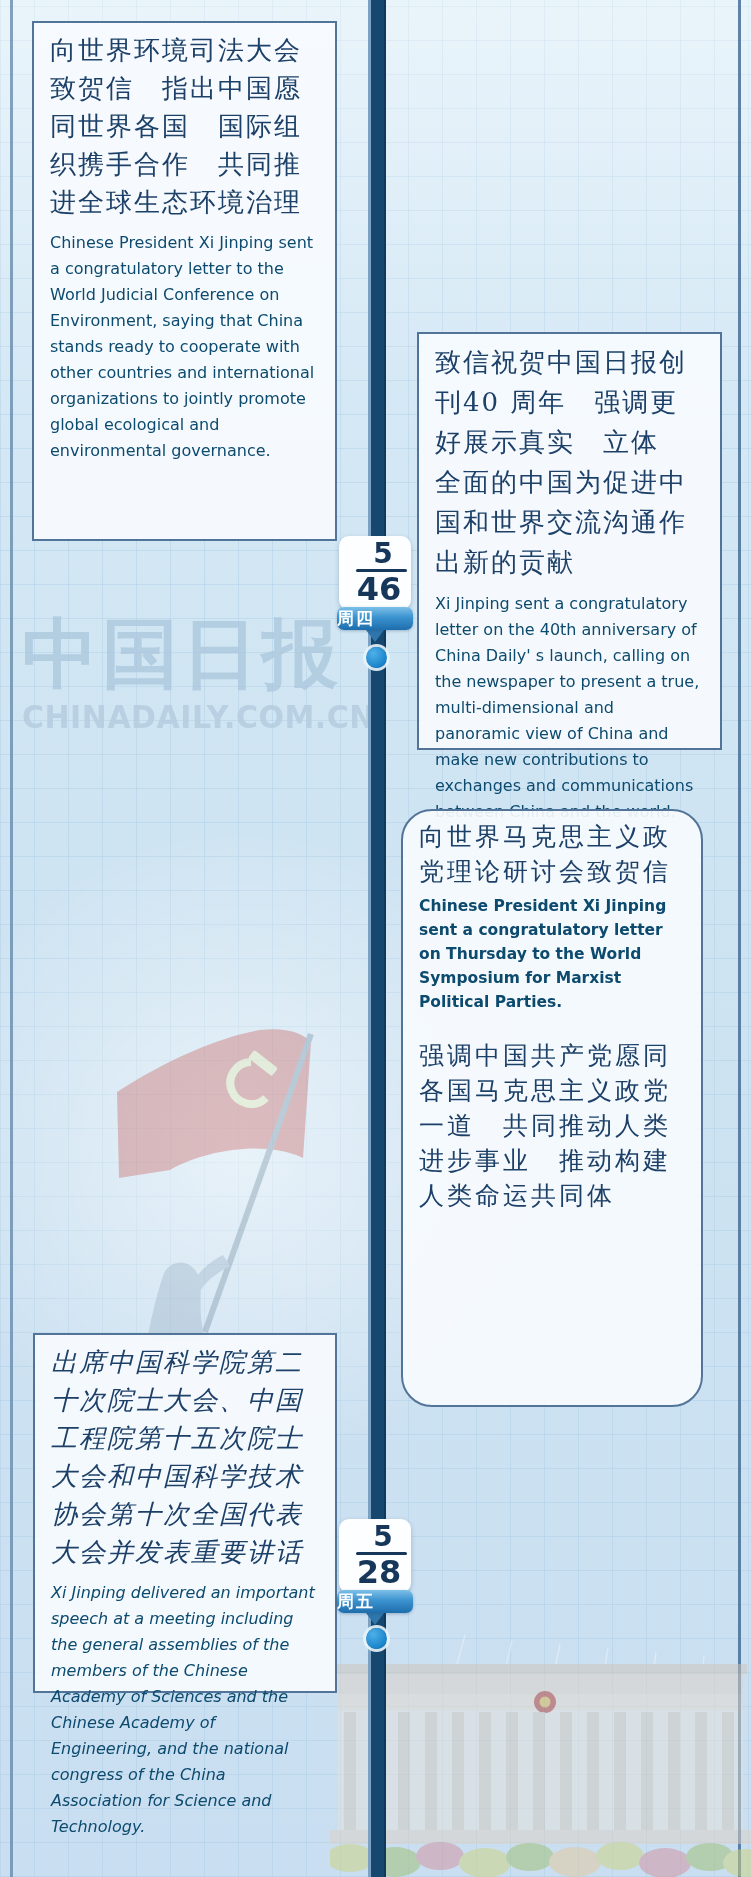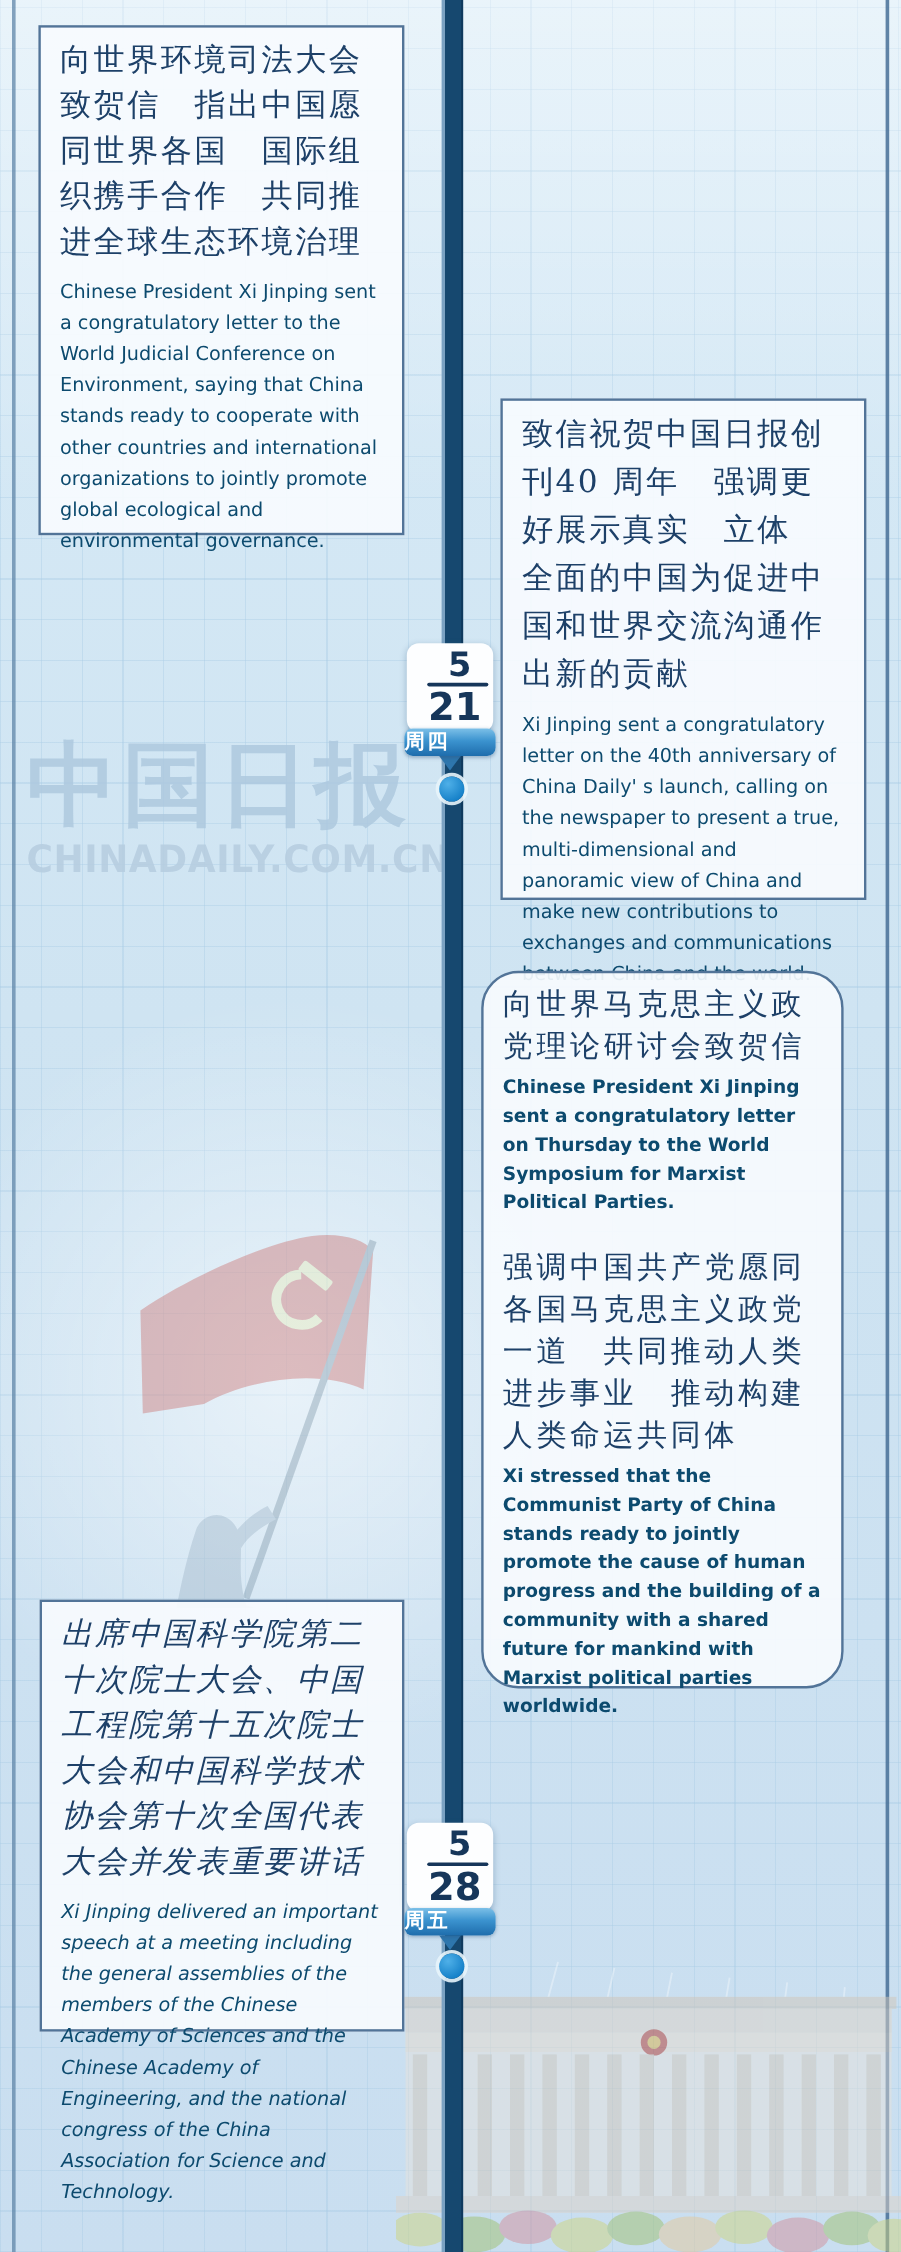--- a/index.html
+++ b/index.html
@@ -43,21 +43,21 @@
   .dot-1{left:366px;top:647px;}
   .dot-2{left:366px;top:1628px;}
 
   
   .card{
     position:absolute;box-sizing:border-box;
     background:rgba(247,251,254,0.92);
     border:2px solid #527498;
     padding:8px 16px 10px 16px;
   }
-  .card-1{left:32px;top:21px;width:305px;height:425px;}
+  .card-1{left:32px;top:21px;width:305px;height:520px;}
   .card-2{left:417px;top:332px;width:305px;height:418px;}
   .card-3{left:401px;top:809px;width:302px;height:598px;border-radius:31px;}
   .card-4{left:33px;top:1333px;width:304px;height:360px;font-style:italic;}
   .cn{
     margin:0;font-family:"DejaVu Serif","Liberation Serif",serif;font-weight:normal;
     font-size:26px;line-height:38px;letter-spacing:2px;color:#1d4068;
   }
   .card-2 .cn{line-height:40px;}
   .card-3 .cn{font-size:25px;line-height:35px;letter-spacing:3px;}
   .en{margin:9px 0 0 0;font-size:16px;line-height:26px;color:#0c4a6e;}
@@ -167,33 +167,32 @@
 
   <article class="card card-2">
     <h2 class="cn">致信祝贺中国日报创刊40 周年　强调更好展示真实　立体　全面的中国为促进中国和世界交流沟通作出新的贡献</h2>
     <p class="en">Xi Jinping sent a congratulatory letter on the 40th anniversary of China Daily' s launch, calling on the newspaper to present a true, multi-dimensional and panoramic view of China and make new contributions to exchanges and communications between China and the world.</p>
   </article>
 
   <article class="card card-3">
     <h2 class="cn">向世界马克思主义政党理论研讨会致贺信</h2>
     <p class="en">Chinese President Xi Jinping sent a congratulatory letter on Thursday to the World Symposium for Marxist Political Parties.</p>
     <h2 class="cn">强调中国共产党愿同各国马克思主义政党一道　共同推动人类进步事业　推动构建人类命运共同体</h2>
-    <p class="en">Xi stressed that the Communist Party of China stands ready to jointly promote the cause of human progress and the building of a community with a shared future for mankind with Marxist political parties worldwide.</p>
   </article>
 
   <article class="card card-4">
     <h2 class="cn">出席中国科学院第二十次院士大会、中国工程院第十五次院士大会和中国科学技术协会第十次全国代表大会并发表重要讲话</h2>
     <p class="en">Xi Jinping delivered an important speech at a meeting including the general assemblies of the members of the Chinese Academy of Sciences and the Chinese Academy of Engineering, and the national congress of the China Association for Science and Technology.</p>
   </article>
 
   <div class="date-badge badge-1">
     <div class="badge-box">
       <div class="badge-month">5</div>
       <div class="fraction-line"></div>
-      <div class="badge-day">21</div>
+      <div class="badge-day">46</div>
     </div>
     <div class="badge-week">周四</div>
     <div class="badge-pointer"></div>
   </div>
   <div class="timeline-dot dot-1"></div>
 
   <div class="date-badge badge-2">
     <div class="badge-box">
       <div class="badge-month">5</div>
       <div class="fraction-line"></div>

